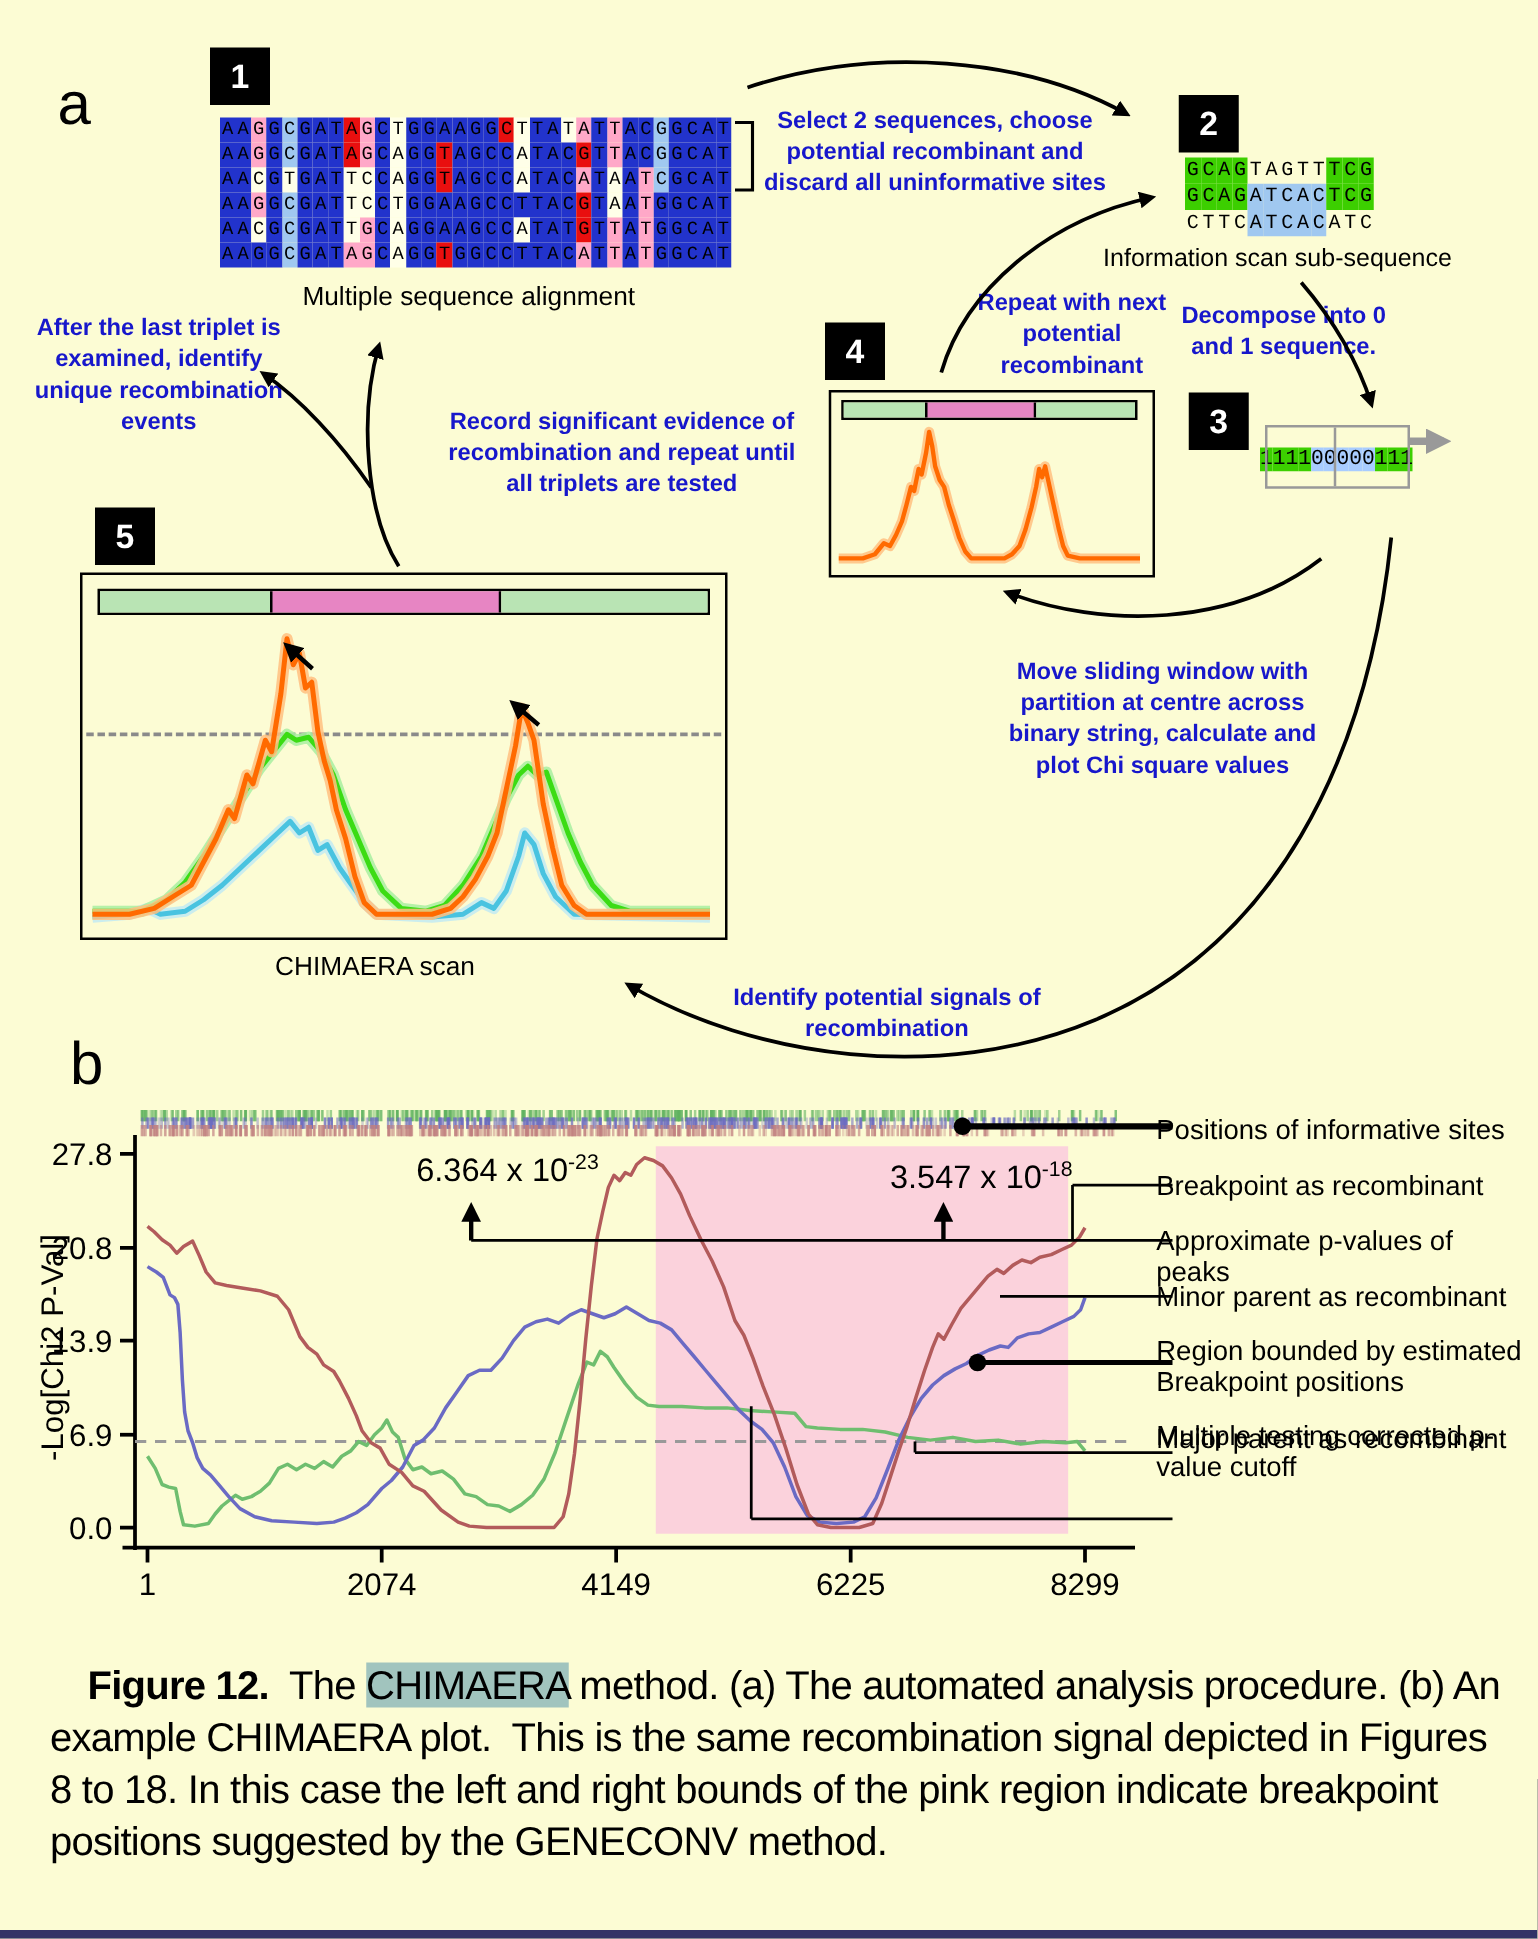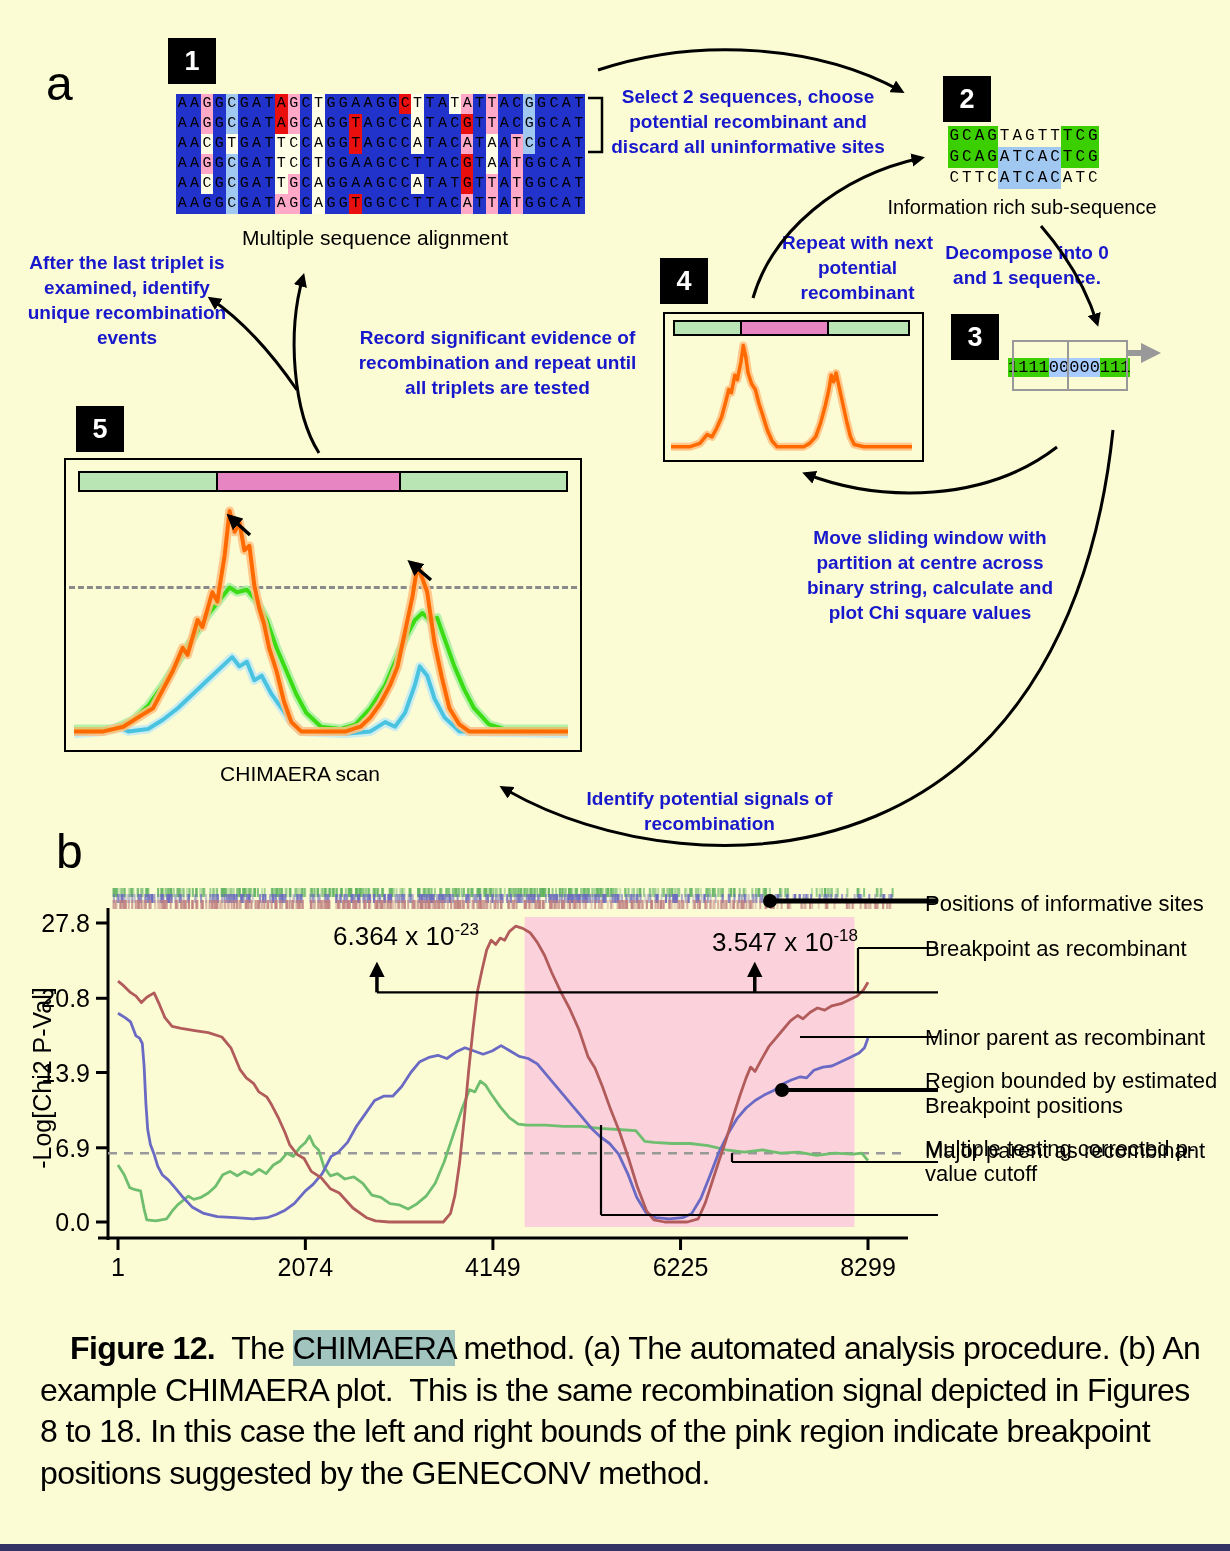--- a/index.html
+++ b/index.html
@@ -342,21 +342,21 @@
         <span class="sub-cell" style="background: rgb(160, 200, 240);">A</span>
         <span class="sub-cell" style="background: rgb(160, 200, 240);">T</span>
         <span class="sub-cell" style="background: rgb(160, 200, 240);">C</span>
         <span class="sub-cell" style="background: rgb(160, 200, 240);">A</span>
         <span class="sub-cell" style="background: rgb(160, 200, 240);">C</span>
         <span class="sub-cell" style="background: transparent;">A</span>
         <span class="sub-cell" style="background: transparent;">T</span>
         <span class="sub-cell" style="background: transparent;">C</span>
       </div>
     </div>
-  <div id="subseq-title">Information rich sub-sequence</div>
+  <div id="subseq-title">Information scan sub-sequence</div>
 
   <div id="binary">
       <div class="bin-row"><span class="bin-cell" style="background: rgb(60, 207, 0);">1</span><span class="bin-cell" style="background: rgb(60, 207, 0);">1</span><span class="bin-cell" style="background: rgb(60, 207, 0);">1</span><span class="bin-cell" style="background: rgb(60, 207, 0);">1</span><span class="bin-cell" style="background: rgb(168, 204, 255);">0</span><span class="bin-cell" style="background: rgb(168, 204, 255);">0</span><span class="bin-cell" style="background: rgb(168, 204, 255);">0</span><span class="bin-cell" style="background: rgb(168, 204, 255);">0</span><span class="bin-cell" style="background: rgb(168, 204, 255);">0</span><span class="bin-cell" style="background: rgb(60, 207, 0);">1</span><span class="bin-cell" style="background: rgb(60, 207, 0);">1</span><span class="bin-cell" style="background: rgb(60, 207, 0);">1</span></div>
     </div>
   <div id="slidewin">
       <div class="div"></div>
     </div>
 
   <div id="box4">
     <div class="bar" id="bar4">
@@ -1935,20 +1935,21 @@
       <line x1="732" y1="1153.1654676258993" x2="732" y2="1162" stroke="#000" stroke-width="2.2"></line>
       <line x1="732" y1="1162" x2="938" y2="1162" stroke="#000" stroke-width="2.2"></line>
       <line x1="601" y1="1125" x2="601" y2="1215" stroke="#000" stroke-width="2.2"></line>
       <line x1="601" y1="1215" x2="938" y2="1215" stroke="#000" stroke-width="2.2"></line>
     </svg>
   <div class="ylab">-Log[Chi2 P-Val]</div>
   <div class="ann" id="ann0"><span>6.364 x 10</span><sup>-23</sup></div>
   <div class="ann" id="ann1"><span>3.547 x 10</span><sup>-18</sup></div>
   <div class="blabel bl0">Positions of informative sites</div>
   <div class="blabel bl1">Breakpoint as recombinant</div>
+  <div class="blabel bl2">Approximate p-values of peaks</div>
   <div class="blabel bl3">Minor parent as recombinant</div>
   <div class="blabel bl4">Region bounded by estimated Breakpoint positions</div>
   <div class="blabel bl5">Multiple testing corrected p-value cutoff</div>
   <div class="blabel bl6">Major parent as recombinant</div>
 
   <div id="caption"><span class="cap-bold">Figure 12.</span><span>  The </span><span class="cap-hl">CHIMAERA</span><span> method. (a) The automated analysis procedure. (b) An example CHIMAERA plot.  This is the same recombination signal depicted in Figures 8 to 18. In this case the left and right bounds of the pink region indicate breakpoint positions suggested by the GENECONV method.</span></div>
 
   <div id="bottomstrip"></div>
 </div>
 

